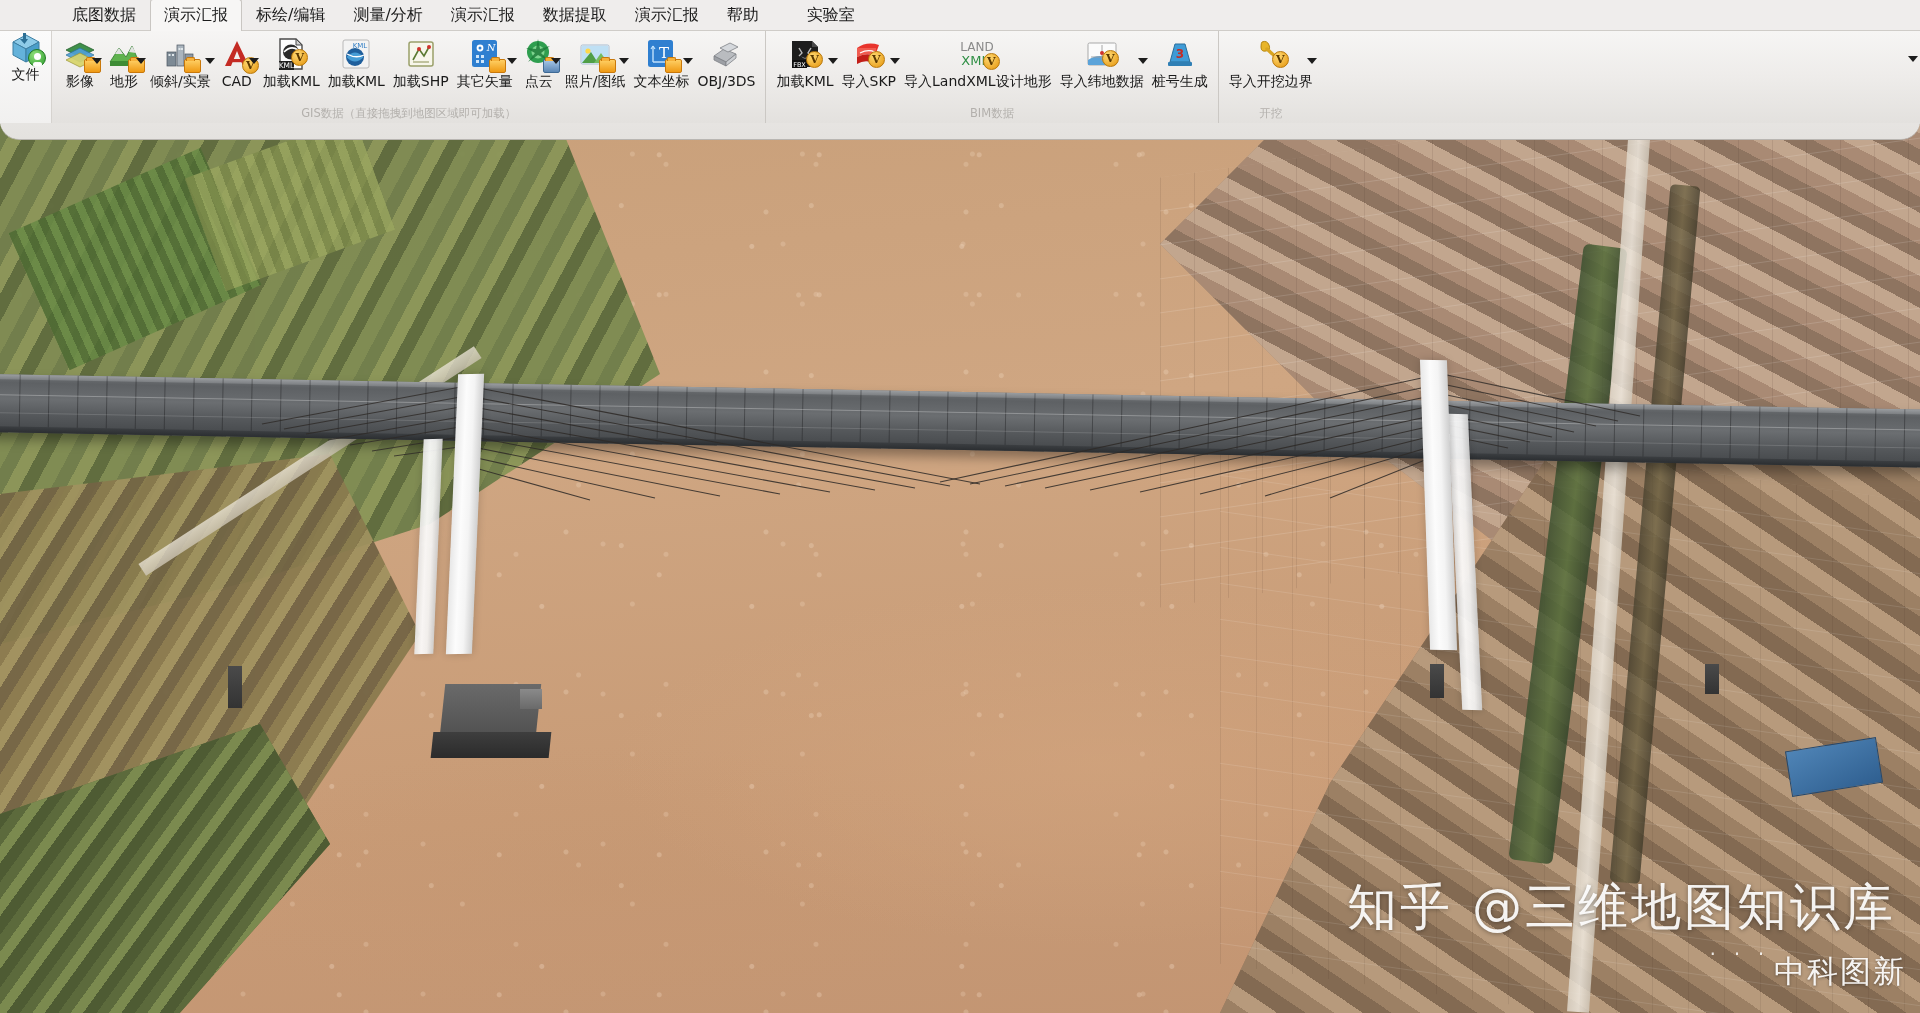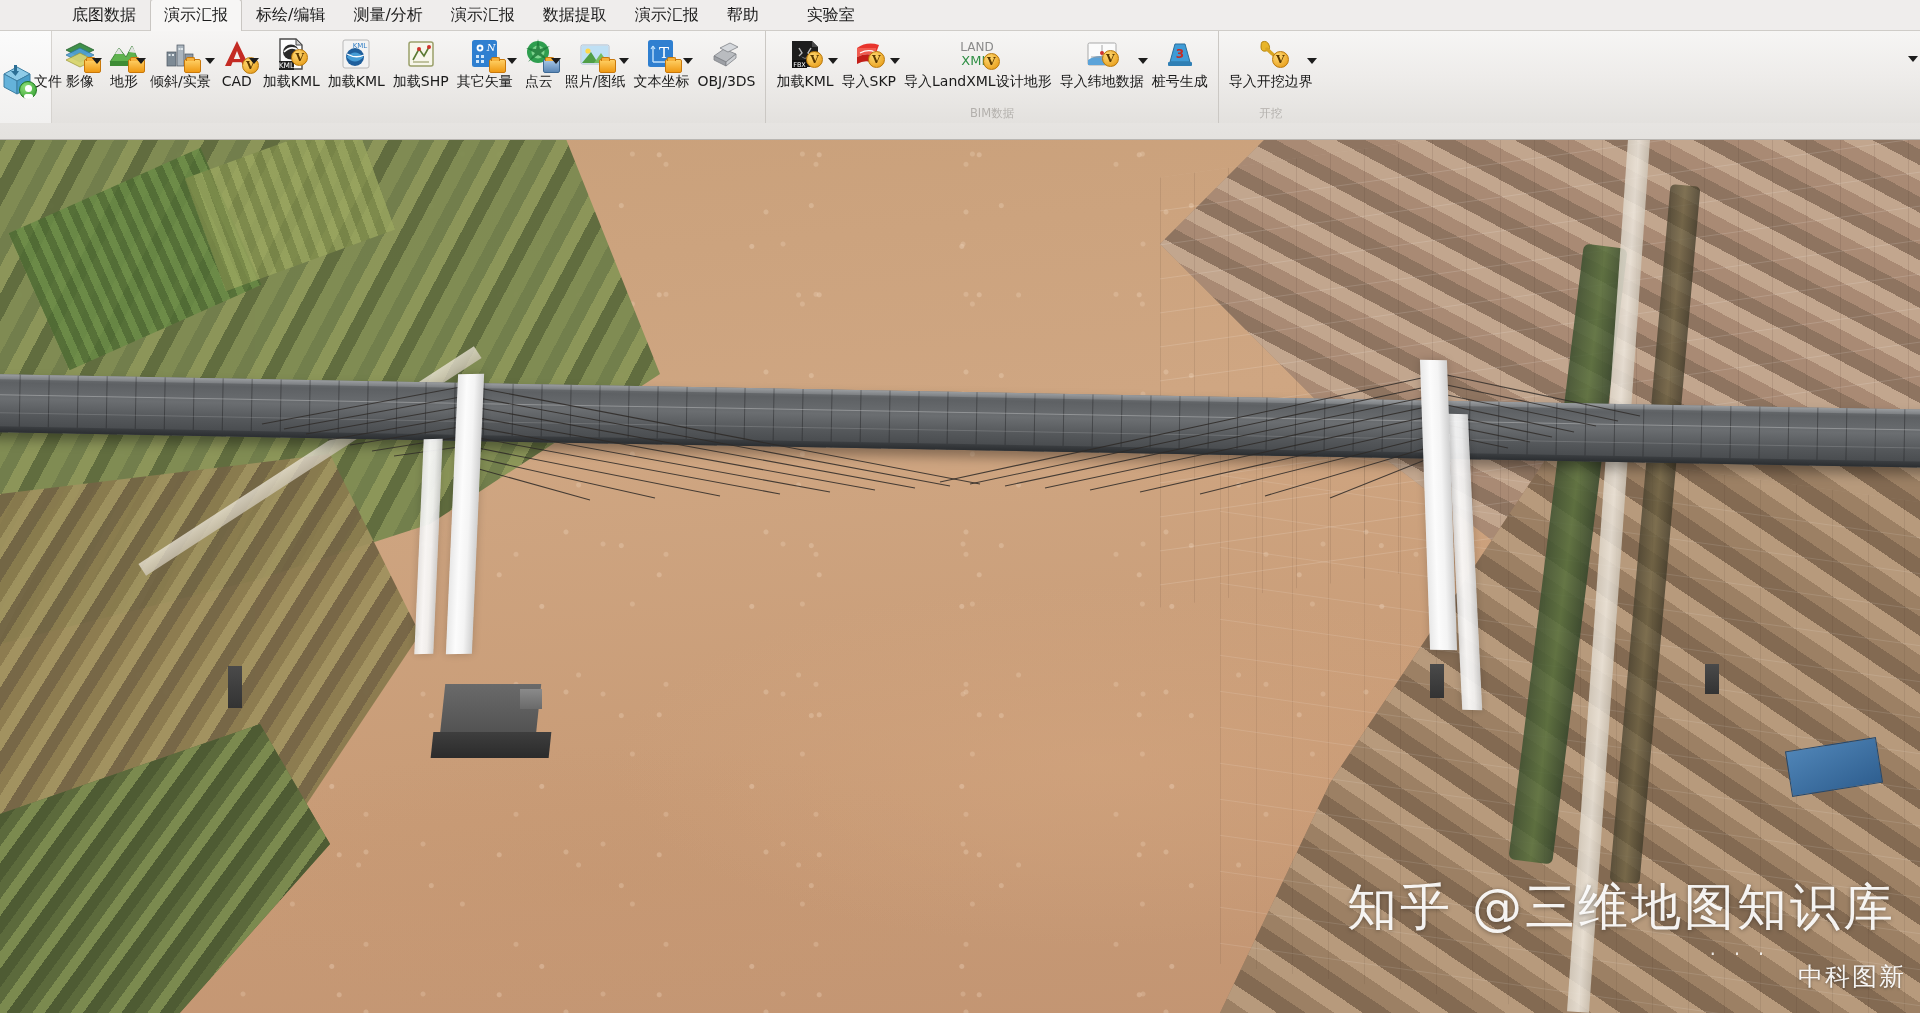--- a/index.html
+++ b/index.html
@@ -11,20 +11,21 @@
   }
   #app { position: relative; width: 1920px; height: 1013px; }
 
   
   .ribbon {
     position: absolute; top: 0; left: 0;
     width: 1920px; height: 140px;
     background: linear-gradient(180deg,#f4f3f2 0%,#eceae8 55%,#e4e2df 100%);
     border-bottom: 1px solid #b9b6b2;
     z-index: 20;
+    border-radius: 19px;
   }
   .tabbar {
     height: 31px;
     background: #efedec;
     border-bottom: 1px solid #cfccc8;
     display: flex; align-items: flex-end;
     padding-left: 58px;
     position: relative;
   }
   .tab {
@@ -52,23 +53,22 @@
     background: linear-gradient(180deg,#f6f5f4 0%,#eeecea 50%,#e3e1de 100%);
     display: flex;
     align-items: flex-start;
   }
 
   
   .filebtn {
     width: 52px; height: 92px;
     background: linear-gradient(180deg,#fbfbfb 0%,#f1f0ef 100%);
     border-right: 1px solid #d6d3cf;
-    display: flex; flex-direction: row;
+    display: flex; flex-direction: column;
     align-items: center; justify-content: flex-start;
-    padding-top: 7px;
   }
 
   .group {
     position: relative;
     height: 92px;
     display: flex; flex-direction: column;
     padding: 0 6px;
   }
   .group + .group { border-left: 1px solid #cbc8c4; }
   .group-items {
@@ -340,21 +340,21 @@
   .wm-main{
     position:absolute; right:24px; bottom:72px;
     font-size:50px; letter-spacing:3px;
     color:rgba(255,255,255,.92);
     text-shadow:0 1px 4px rgba(0,0,0,.35);
     white-space:nowrap;
     font-family:"DejaVu Sans","Liberation Sans",sans-serif;
   }
   .wm-sub{
     position:absolute; right:14px; bottom:20px;
-    font-size:25px; letter-spacing:2px;
+    font-size:31px; letter-spacing:2px;
     color:rgba(255,255,255,.93);
     text-shadow:0 1px 3px rgba(0,0,0,.4);
     white-space:nowrap;
   }
   .wm-dots{
     position:absolute; right:150px; bottom:48px;
     font-size:19px; color:rgba(255,255,255,.85);
     letter-spacing:6px;
   }
 </style>
@@ -561,20 +561,21 @@
                 <polygon points="6,20 16,13 28,18 18,26" fill="#b9bcc0" stroke="#7d8085" stroke-width=".8"></polygon>
                 <polygon points="6,20 18,26 18,30 6,24" fill="#9da0a5" stroke="#7d8085" stroke-width=".8"></polygon>
                 <polygon points="28,18 18,26 18,30 28,22" fill="#cbced2" stroke="#7d8085" stroke-width=".8"></polygon>
                 <polygon points="12,12 22,7 30,11 20,16" fill="#d5d8dc" stroke="#7d8085" stroke-width=".8"></polygon>
               </svg>
             </div>
             <div class="lbl">OBJ/3DS</div>
           </div>
 
         </div>
+        <div class="group-label">GIS数据（直接拖拽到地图区域即可加载）</div>
       </div>
 
       <div class="group">
         <div class="group-items">
 
           <div class="item">
             <div class="ico">
               <svg viewBox="0 0 36 36" width="36" height="36">
                 <path d="M5 5 h20 l6 6 v20 H5 Z" fill="#1e1e1e"></path>
                 <path d="M25 5 v6 h6 Z" fill="#4a4a4a"></path>

